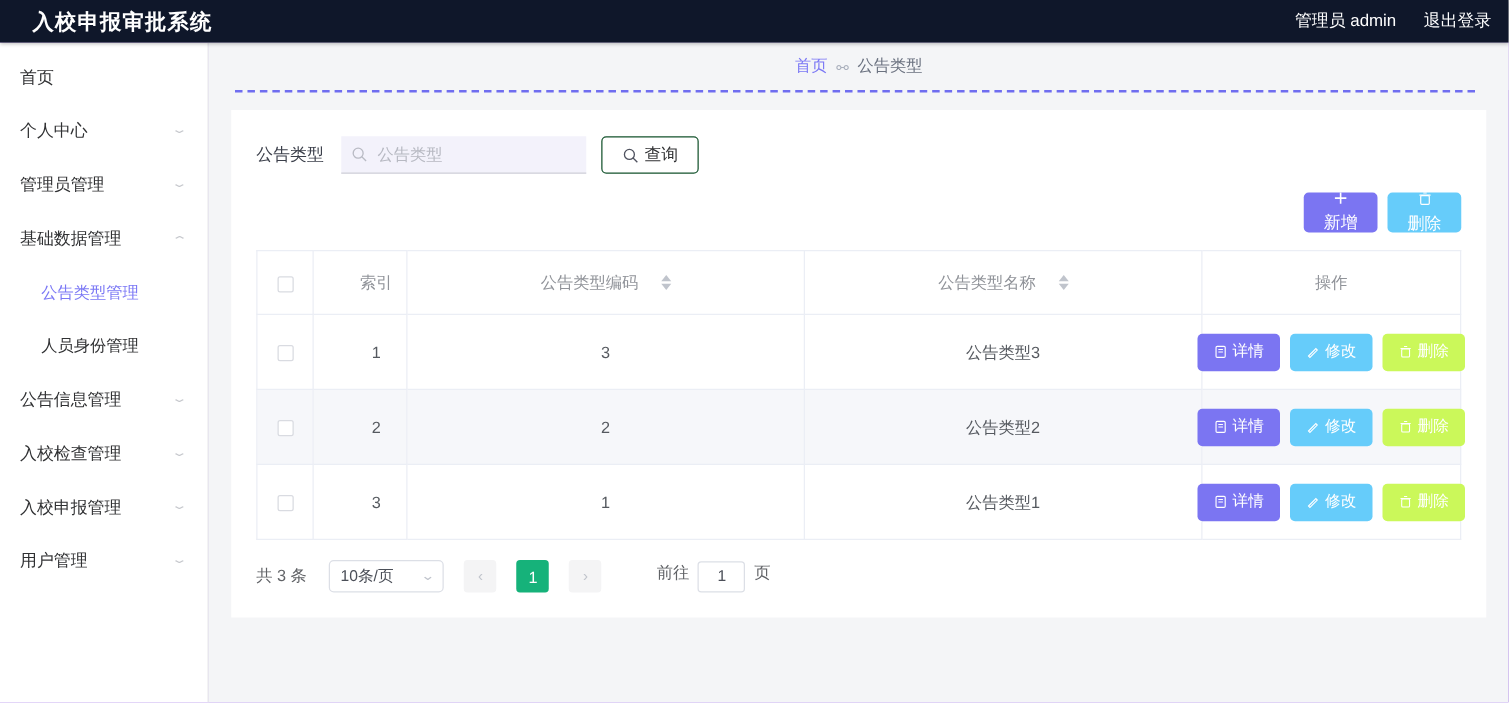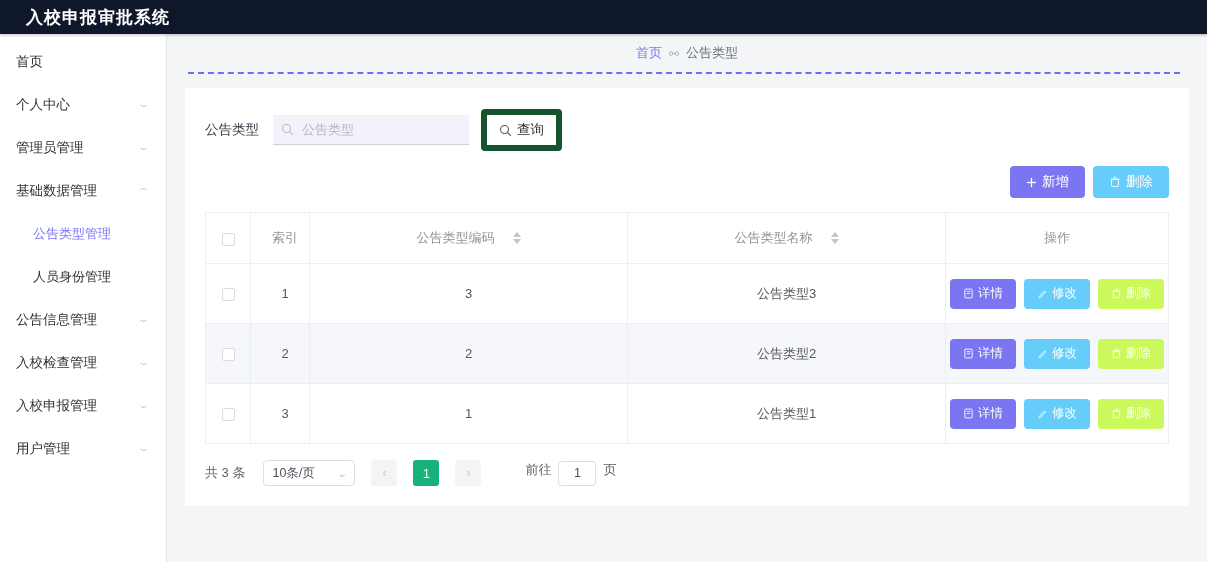--- a/index.html
+++ b/index.html
@@ -156,23 +156,23 @@
     outline: none;
     background: transparent;
     font-size: 13px;
     color: #4a4a55;
     width: 100%;
     font-family: inherit;
   }
   .search-field input::placeholder { color: #b7b9c2; }
 
   .btn-query {
-    height: 42px;
+    height: 30px;
     min-width: 78px;
-    border: 6px solid #14532d;
+    border: 1px solid #14532d;
     border-radius: 4px;
     background: #fff;
     display: inline-flex;
     align-items: center;
     justify-content: center;
     gap: 5px;
     font-size: 13.5px;
     color: #303133;
     cursor: pointer;
     padding: 0 12px;
@@ -194,20 +194,21 @@
     color: #fff;
     font-size: 13.5px;
     height: 32px;
     padding: 0 16px;
     display: inline-flex;
     align-items: center;
     justify-content: center;
     gap: 5px;
     cursor: pointer;
     font-family: inherit;
+    flex-direction: column;
   }
   .btn-purple { background: #7b75f2; }
   .btn-sky    { background: #66ccfa; }
   .btn-lime   { background: #cbf85a; }
 
   
   table.grid {
     width: 100%;
     border-collapse: collapse;
     table-layout: fixed;
@@ -225,21 +226,21 @@
     font-size: 13px;
     background: #ffffff;
   }
   table.grid td {
     height: 57px;
     color: #55595f;
   }
   tr.striped td { background: #f6f7fa; }
   .col-check { width: 42px; }
   .col-index { width: 46px; text-align: left; }
-  td.col-index, th.col-index { text-align: left; padding-left: 11px; }
+  td.col-index, th.col-index { text-align: left; padding-left: 27px; }
   .col-code  { width: 315px; }
   .col-name  { width: 315px; }
 
   .sortwrap {
     display: inline-flex;
     align-items: center;
     gap: 18px;
   }
   .sorter {
     display: inline-flex;
@@ -348,20 +349,24 @@
     box-sizing: border-box;
   }
 
   svg { display: block; }
 </style>
 </head>
 <body>
 
 <div class="topbar">
   <div class="topbar-title">入校申报审批系统</div>
+  <div class="topbar-right">
+    <span>管理员 admin</span>
+    <span>退出登录</span>
+  </div>
 </div>
 
 <div class="shell">
 
   <nav class="sidebar">
     <div class="menu-item">
       <span>首页</span>
     </div>
     <div class="menu-item">
       <span>个人中心</span>

